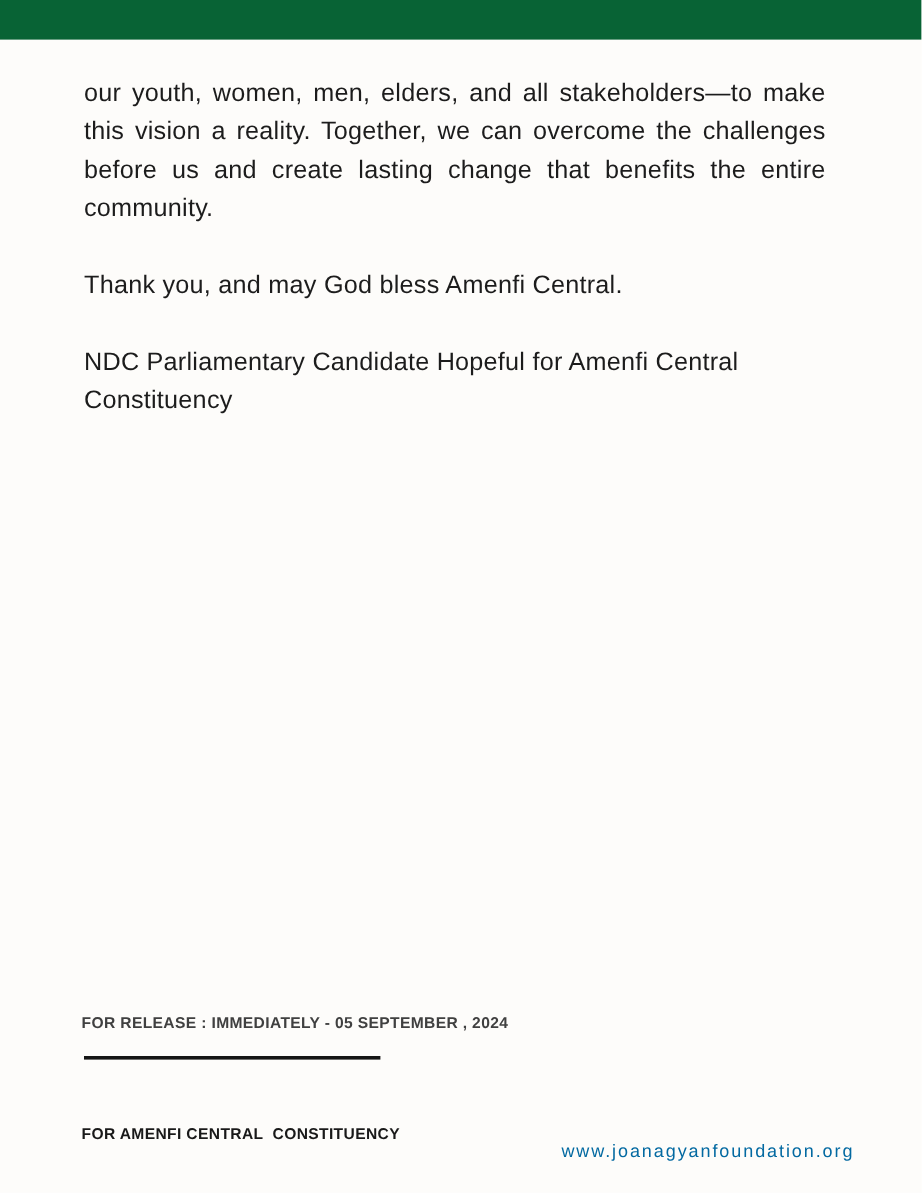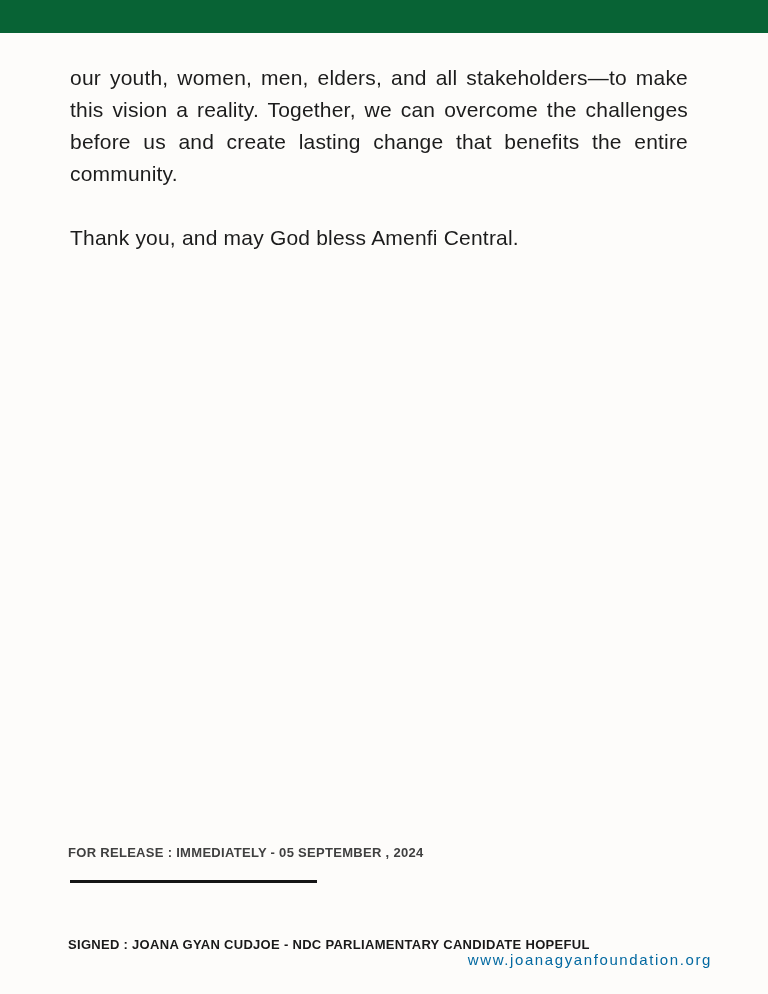--- a/index.html
+++ b/index.html
@@ -84,27 +84,28 @@
 <body>
 
 <div class="page">
 
   <div class="top-bar"></div>
 
   <div class="letter-body">
     <p>our youth, women, men, elders, and all stakeholders—to make this vision a reality. Together, we can overcome the challenges before us and create lasting change that benefits the entire community.</p>
     <p class="closing">Thank you, and may God bless Amenfi Central.</p>
     <div class="signature-block">
+      <div>NDC Parliamentary Candidate Hopeful for Amenfi Central</div>
+      <div>Constituency</div>
     </div>
   </div>
 
   <div class="footer-release">FOR RELEASE : IMMEDIATELY - 05 SEPTEMBER , 2024</div>
 
   <div class="signature-rule"></div>
 
   <div class="footer-signed">
-    <div>SIGNED : JOANA GYAN CUDJOE - NDC PARLIAMENTARY CANDIDATE HOPEFUL</div>
     <div>FOR AMENFI CENTRAL  CONSTITUENCY</div>
   </div>
 
   <div class="footer-website">www.joanagyanfoundation.org</div>
 
 </div>
 
 </body></html>

